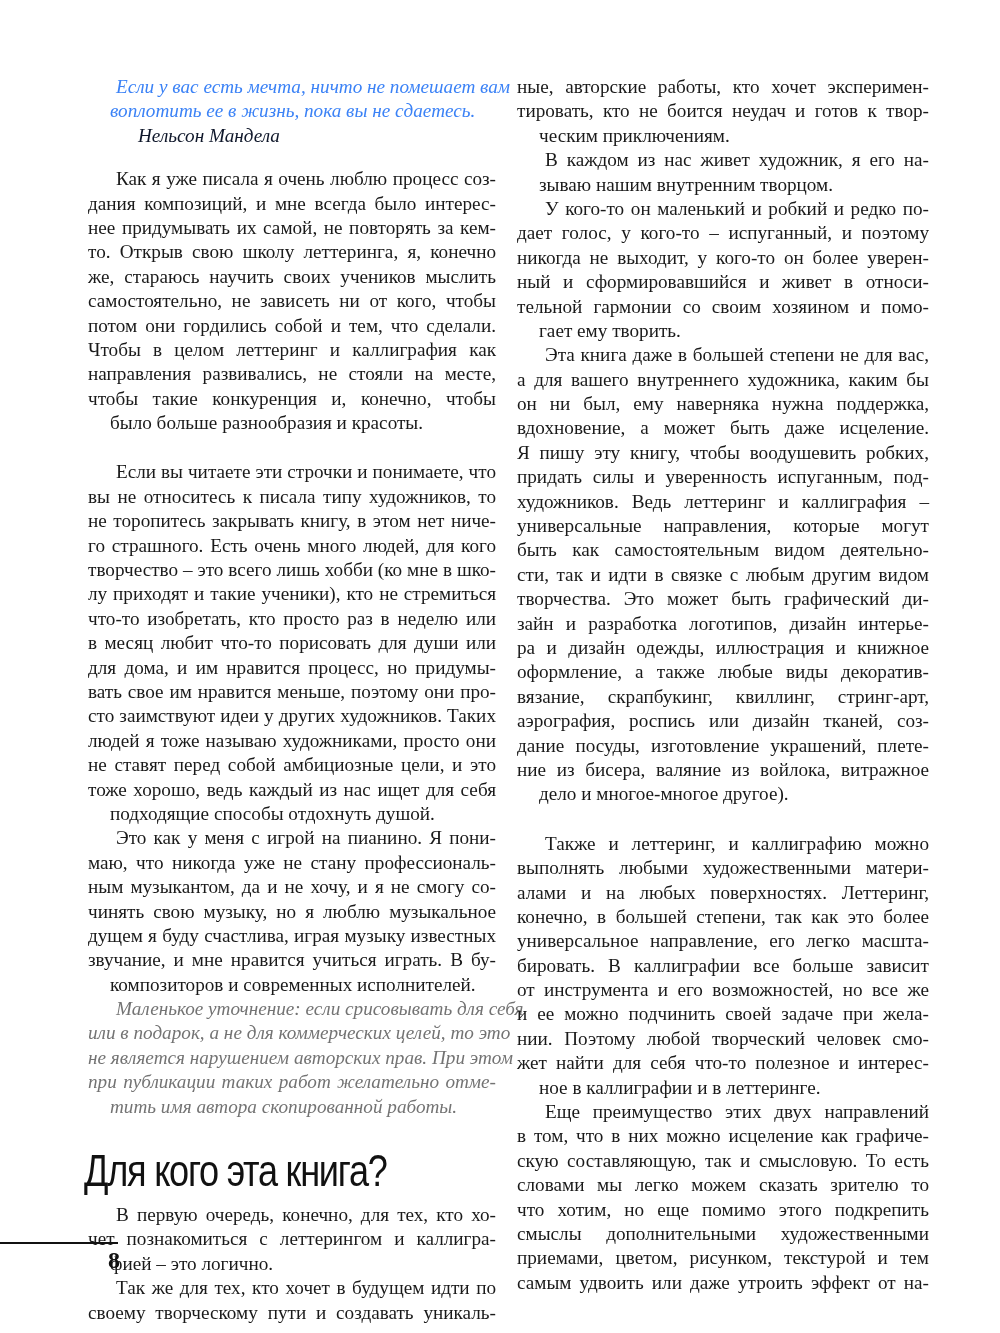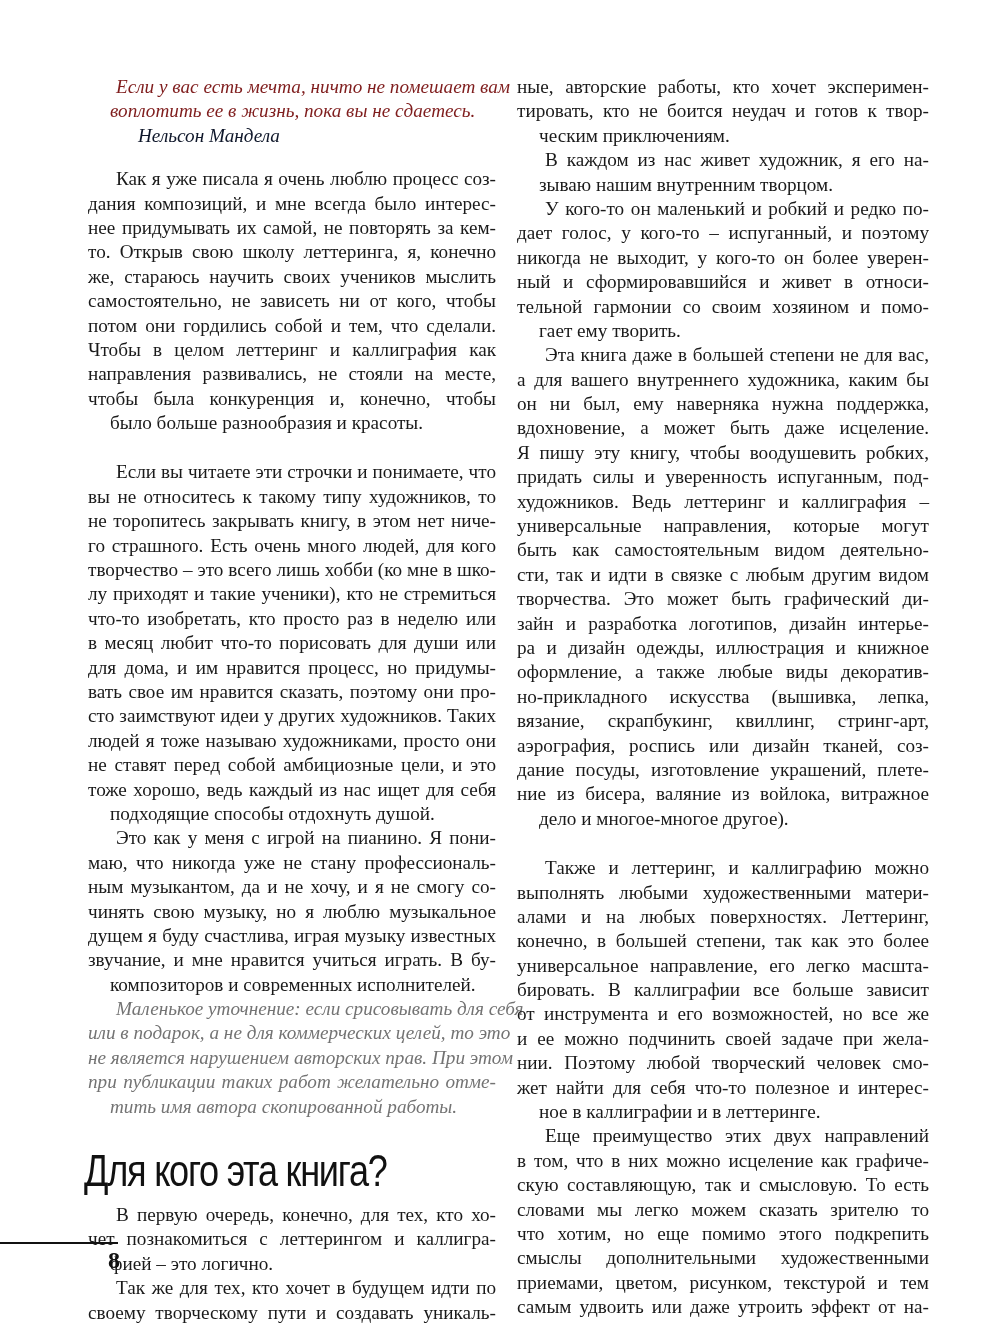--- a/index.html
+++ b/index.html
@@ -15,21 +15,21 @@
     .col-right { left: 517px; top: 75px; width: 412px; }
     .line {
       display: block;
       white-space: nowrap;
       text-align: justify;
       text-align-last: justify;
       height: 24.4px;
     }
     .line.last { text-align-last: left; margin-left: 22px; }
     .line.indent { text-indent: 28px; }
-    .quote { font-style: italic; color: #7f1d1d; }
+    .quote { font-style: italic; color: #3b82f6; }
     .quote-author { font-style: italic; color: #0f172a; }
     .note { font-style: italic; color: #737373; }
     .gap { display: block; }
     .heading {
       display: block;
       font-family: "Liberation Sans Narrow", "Liberation Sans", sans-serif;
       font-size: 44px;
       line-height: 56px;
       letter-spacing: -1.5px;
       color: #111;
@@ -61,35 +61,35 @@
   <div>
       <span class="line indent">Как я уже писала я очень люблю процесс соз-</span>
       <span class="line">дания композиций, и мне всегда было интерес-</span>
       <span class="line">нее придумывать их самой, не повторять за кем-</span>
       <span class="line">то. Открыв свою школу леттеринга, я, конечно</span>
       <span class="line">же, стараюсь научить своих учеников мыслить</span>
       <span class="line">самостоятельно, не зависеть ни от кого, чтобы</span>
       <span class="line">потом они гордились собой и тем, что сделали.</span>
       <span class="line">Чтобы в целом леттеринг и каллиграфия как</span>
       <span class="line">направления развивались, не стояли на месте,</span>
-      <span class="line">чтобы была конкуренция и, конечно, чтобы</span>
+      <span class="line">чтобы такие конкуренция и, конечно, чтобы</span>
       <span class="line last">было больше разнообразия и красоты.</span>
     </div>
   <span class="gap" style="height:25px"></span>
   <div>
       <span class="line indent">Если вы читаете эти строчки и понимаете, что</span>
-      <span class="line">вы не относитесь к такому типу художников, то</span>
+      <span class="line">вы не относитесь к писала типу художников, то</span>
       <span class="line">не торопитесь закрывать книгу, в этом нет ниче-</span>
       <span class="line">го страшного. Есть очень много людей, для кого</span>
       <span class="line">творчество – это всего лишь хобби (ко мне в шко-</span>
       <span class="line">лу приходят и такие ученики), кто не стремиться</span>
       <span class="line">что-то изобретать, кто просто раз в неделю или</span>
       <span class="line">в месяц любит что-то порисовать для души или</span>
       <span class="line">для дома, и им нравится процесс, но придумы-</span>
-      <span class="line">вать свое им нравится сказать, поэтому они про-</span>
+      <span class="line">вать свое им нравится меньше, поэтому они про-</span>
       <span class="line">сто заимствуют идеи у других художников. Таких</span>
       <span class="line">людей я тоже называю художниками, просто они</span>
       <span class="line">не ставят перед собой амбициозные цели, и это</span>
       <span class="line">тоже хорошо, ведь каждый из нас ищет для себя</span>
       <span class="line last">подходящие способы отдохнуть душой.</span>
     </div>
   <div>
       <span class="line indent">Это как у меня с игрой на пианино. Я пони-</span>
       <span class="line">маю, что никогда уже не стану профессиональ-</span>
       <span class="line">ным музыкантом, да и не хочу, и я не смогу со-</span>
@@ -145,21 +145,20 @@
       <span class="line">Я пишу эту книгу, чтобы воодушевить робких,</span>
       <span class="line">придать силы и уверенность испуганным, под-</span>
       <span class="line">художников. Ведь леттеринг и каллиграфия –</span>
       <span class="line">универсальные направления, которые могут</span>
       <span class="line">быть как самостоятельным видом деятельно-</span>
       <span class="line">сти, так и идти в связке с любым другим видом</span>
       <span class="line">творчества. Это может быть графический ди-</span>
       <span class="line">зайн и разработка логотипов, дизайн интерье-</span>
       <span class="line">ра и дизайн одежды, иллюстрация и книжное</span>
       <span class="line">оформление, а также любые виды декоратив-</span>
-      <span class="line">но-прикладного искусства (вышивка, лепка,</span>
       <span class="line">вязание, скрапбукинг, квиллинг, стринг-арт,</span>
       <span class="line">аэрография, роспись или дизайн тканей, соз-</span>
       <span class="line">дание посуды, изготовление украшений, плете-</span>
       <span class="line">ние из бисера, валяние из войлока, витражное</span>
       <span class="line last">дело и многое-многое другое).</span>
     </div>
   <span class="gap" style="height:25px"></span>
   <div>
       <span class="line indent">Также и леттеринг, и каллиграфию можно</span>
       <span class="line">выполнять любыми художественными матери-</span>

